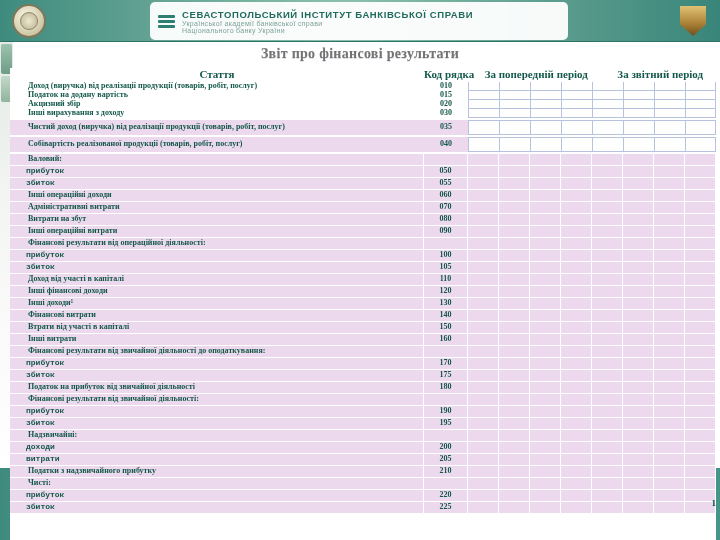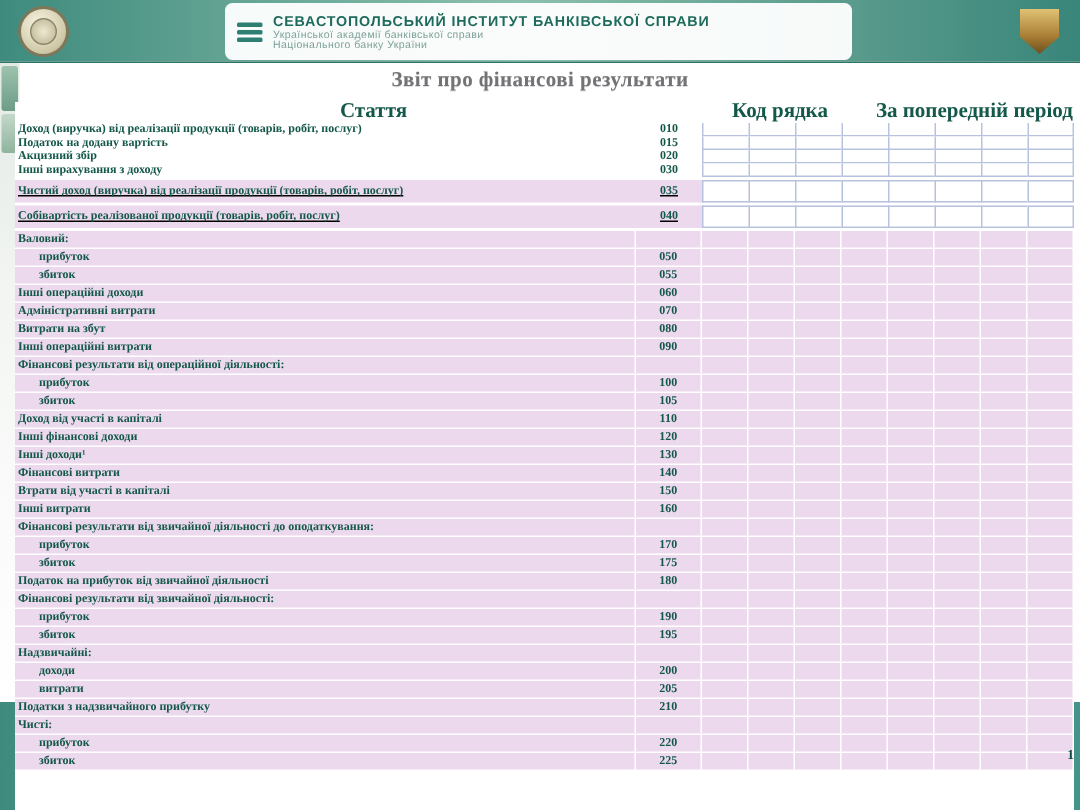--- a/index.html
+++ b/index.html
@@ -46,33 +46,33 @@
     font-size:14px; font-weight:bold; color:#737373; letter-spacing:.3px;
     text-shadow:0 1px 0 rgba(120,90,140,.22); z-index:2; }
 
   
   .tablewrap { position:absolute; left:10px; top:68px; width:706px; height:472px;
     background:#fff; overflow:hidden; z-index:2; }
   .thead, .trow { display:flex; align-items:stretch; }
   .thead { height:14px; background:#fff; }
   .cell { display:flex; align-items:center; font-weight:bold; color:#14584a;
     font-size:8px; line-height:1.05; }
-  .article { flex:0 0 414px; padding-left:2px; }
-  .indent { padding-left:16px; }
+  .article { flex:0 0 414px; padding-left:18px; }
+  .indent { padding-left:16px;font-family:Liberation Mono, monospace; }
   .code { flex:0 0 44px; justify-content:center; text-align:center; }
   .value { flex:0 0 31px; }
   .group { flex:0 0 124px; justify-content:center; }
-  .th { justify-content:center; font-size:14px; white-space:nowrap;margin-left:32px; }
+  .th { justify-content:center; font-size:11px; white-space:nowrap; }
   .thead .article { justify-content:center; padding-left:0; }
 
   .band-w { min-height:9px; background:#fff; }
   .band-w .value { background:#fff; border-left:1px solid #b7c3de; border-bottom:1px solid #b7c3de; }
   .band-w .value:last-child { border-right:1px solid #b7c3de; }
 
-  .band-m { min-height:15px; background:#ecd9ed; margin:2px 0;text-decoration:underline; }
+  .band-m { min-height:15px; background:#ecd9ed; margin:2px 0; }
   .band-m .value { background:#fff; border-left:1px solid #b7c3de;
     border-top:1px solid #b7c3de; border-bottom:1px solid #b7c3de; }
   .band-m .value:last-child { border-right:1px solid #b7c3de; }
 
   .band-p { min-height:12px; background:#ecd9ed; border-bottom:1px solid #fff; }
   .band-p .cell { border-right:1px solid #fff; }
 </style>
 </head>
 <body>
 

